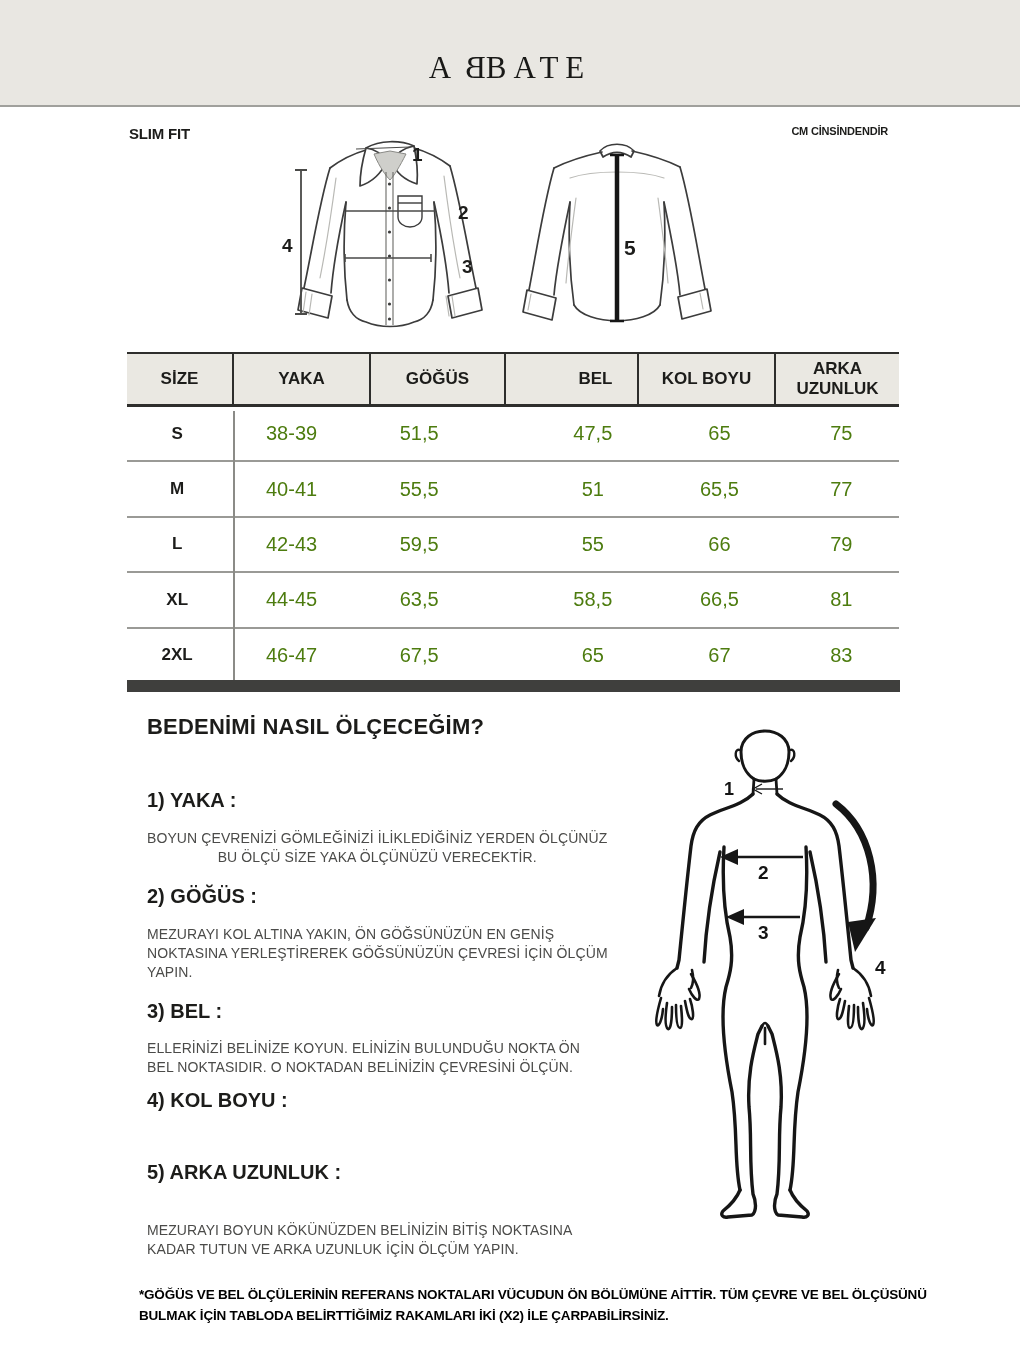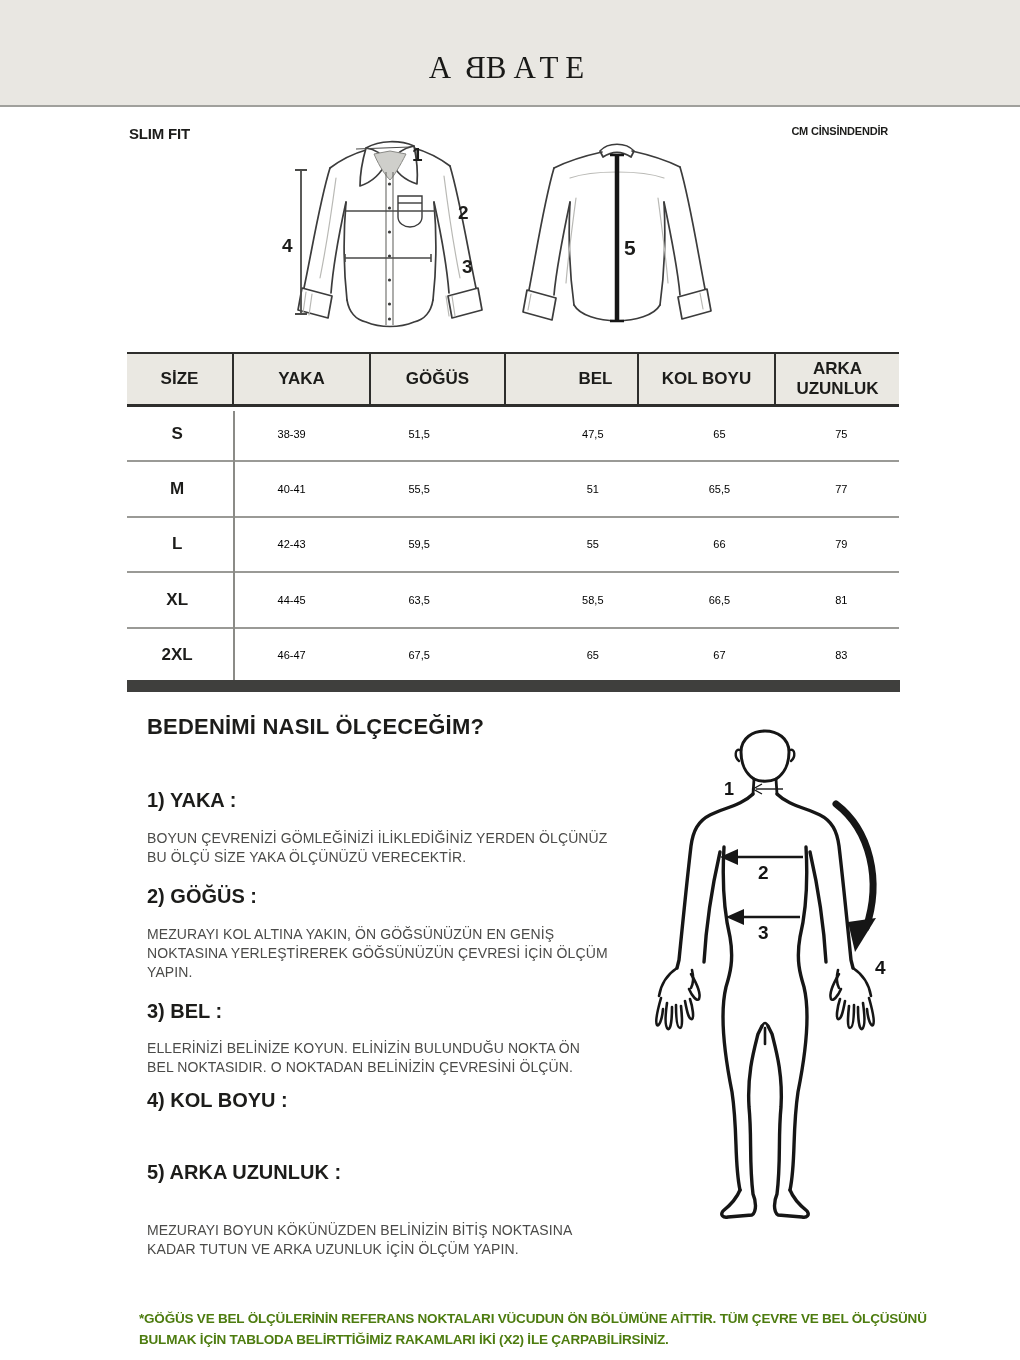--- a/index.html
+++ b/index.html
@@ -30,38 +30,38 @@
   .size-table{position:absolute;left:127px;top:352px;width:772px;}
   .thead{display:flex;background:var(--table-header-bg);
          border-top:2px solid var(--table-border-dark);
          border-bottom:3px solid var(--table-border-dark);
          height:50px;align-items:center;}
   .th{display:flex;align-items:center;justify-content:center;height:100%;
       font-size:17px;font-weight:bold;text-align:center;line-height:1.15;
       border-right:2px solid var(--table-border-dark);box-sizing:border-box;}
   .th:last-child{border-right:none;}
   .trow{display:flex;height:53.4px;align-items:center;border-bottom:2px solid var(--row-line);}
-  .td{text-align:center;font-size:11px;color:#000000;}
+  .td{text-align:center;font-size:20px;color:#4d7c0f;}
   .td.size{font-weight:bold;font-size:17px;color:var(--text-dark);}
   .c0{width:107px;} .c1{width:137px;} .c2{width:135px;} .c3{width:133px;padding-left:48px;} .c4{width:137px;} .c5{width:123px;}
   .size-col-divider{position:absolute;left:233px;top:411px;width:2px;height:270px;background:#8b8b87;}
   .table-bar{position:absolute;left:127px;top:680px;width:773px;height:12px;background:var(--bar);}
 
   
   .guide-title{position:absolute;left:147px;top:714px;font-size:22px;font-weight:bold;letter-spacing:0.2px;}
   .sec-h{position:absolute;left:147px;font-size:20px;font-weight:bold;}
   .sec-p{position:absolute;left:147px;font-size:14px;line-height:19px;color:var(--text-body);letter-spacing:0.1px;}
-  .h1{top:789px;} .p1{top:829px;}
+  .h1{top:789px;} .p1{top:829px;text-align:center;}
   .h2{top:885px;} .p2{top:925px;}
   .h3{top:1000px;} .p3{top:1039px;}
   .h4{top:1089px;} .p4{top:1127px;}
   .h5{top:1161px;} .p5{top:1221px;}
 
   .footnote{position:absolute;left:139px;top:1284px;width:790px;
-            font-size:13.5px;font-weight:bold;line-height:21px;color:#4d7c0f;letter-spacing:-0.2px;margin-top:24px;}
+            font-size:13.5px;font-weight:bold;line-height:21px;color:#000000;letter-spacing:-0.2px;}
 
   .fig text{font-family:"Liberation Sans",sans-serif;font-weight:bold;fill:#141414;}
 </style>
 </head>
 <body>
 
 <div class="page">
 
   <div class="banner">
     <div class="logo">

